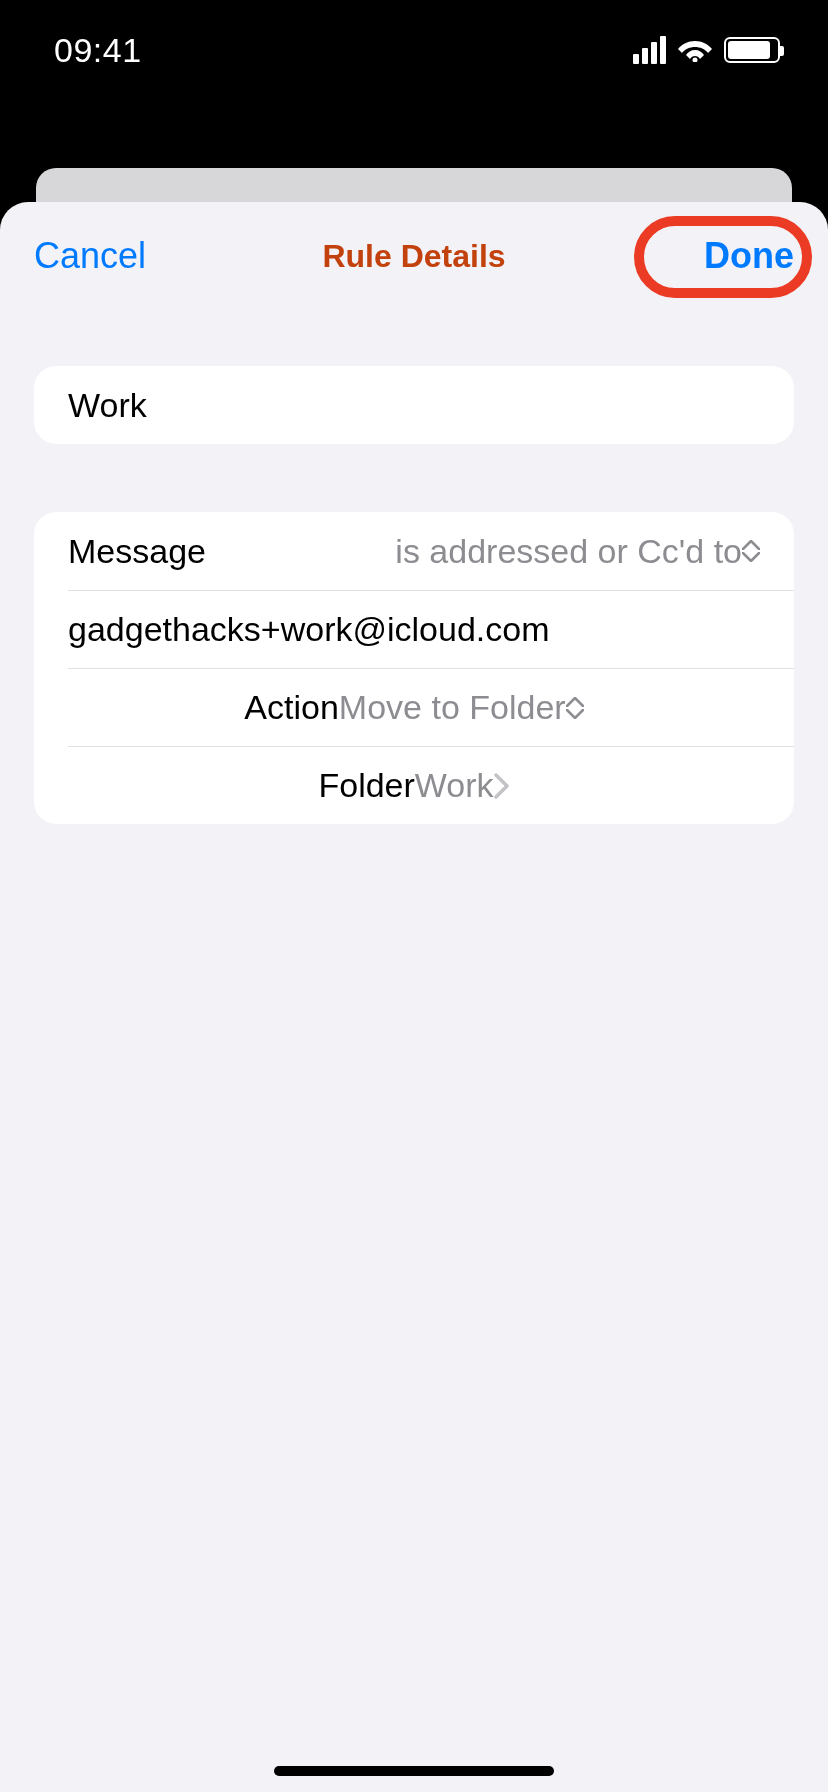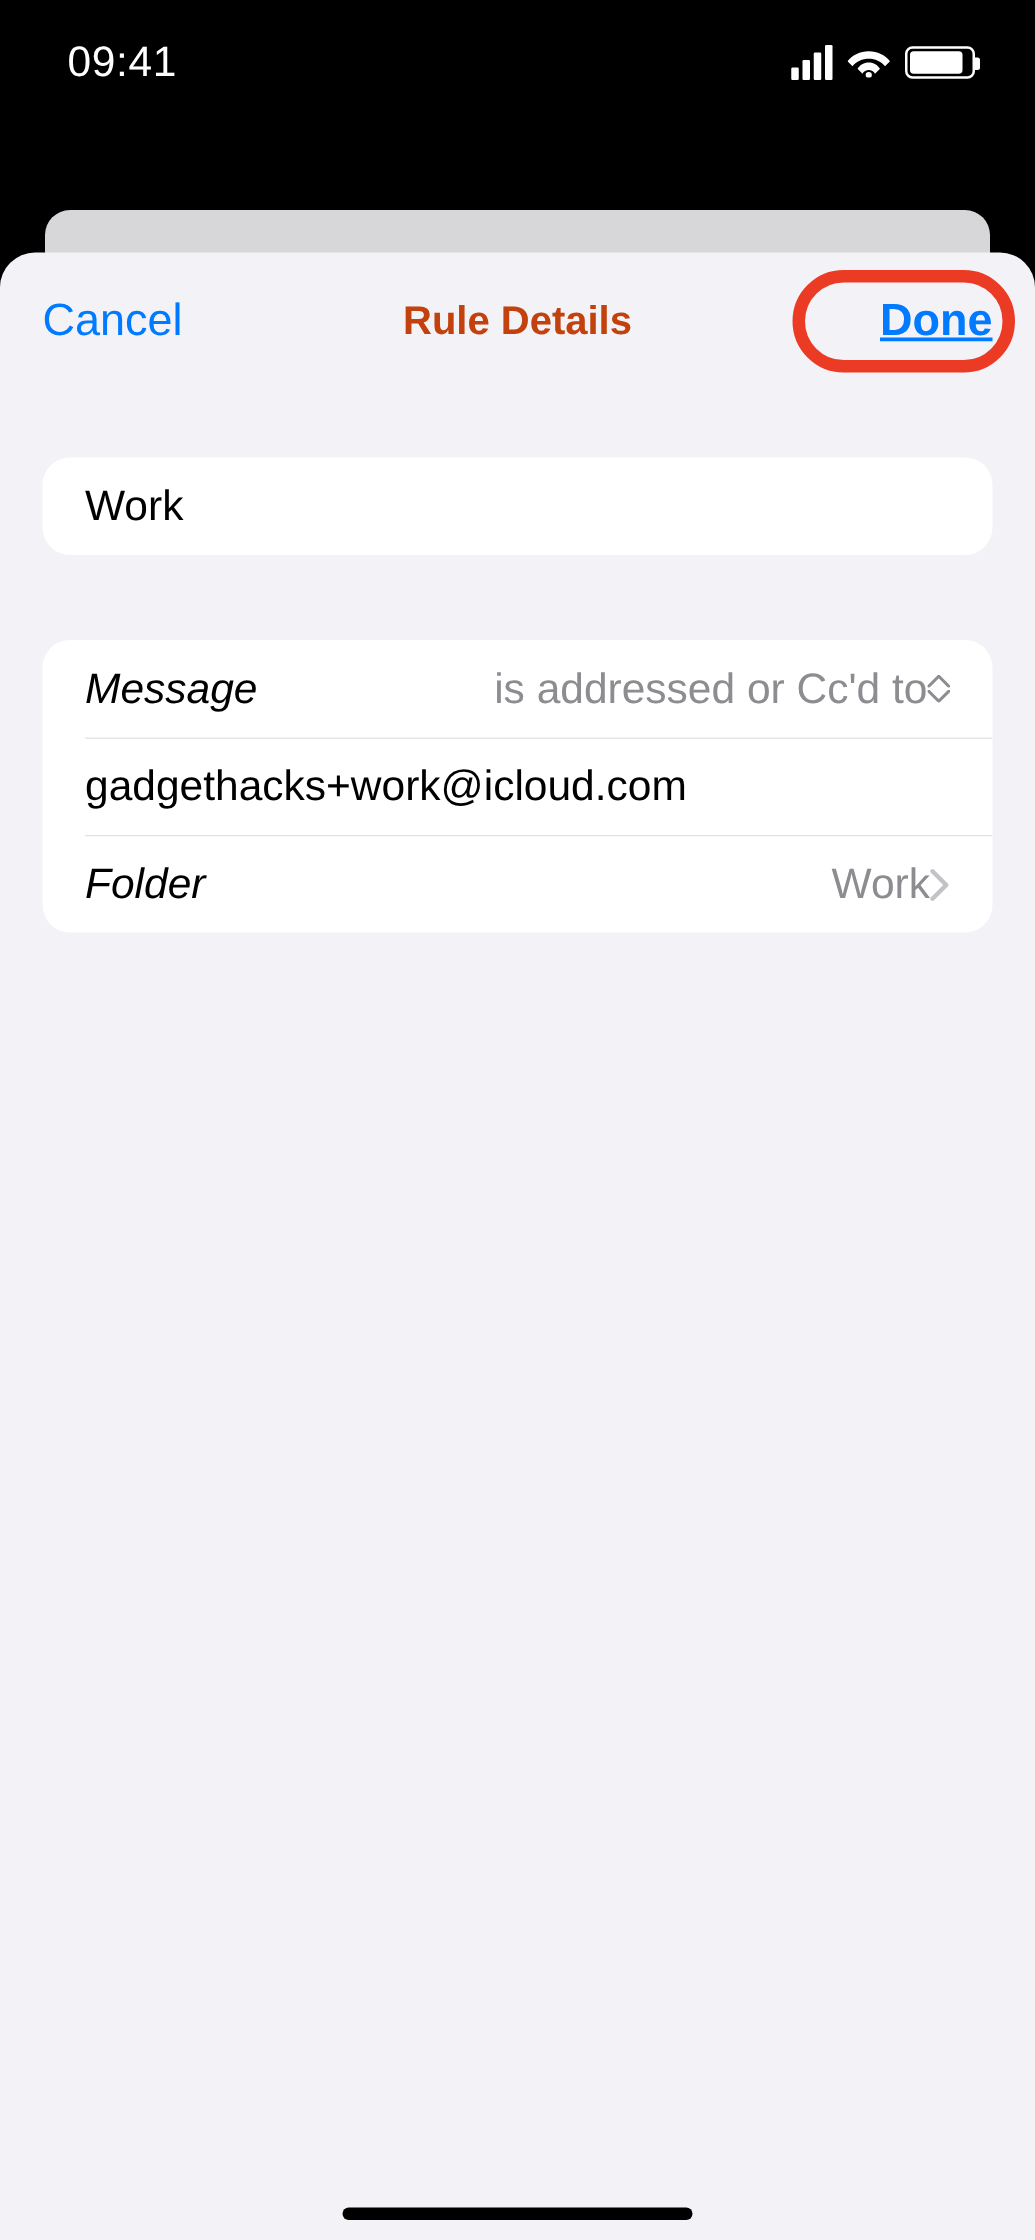--- a/index.html
+++ b/index.html
@@ -106,21 +106,20 @@
     pointer-events:none;
   }
   .nav .btn {
     font-size: 36px;
     color:#007aff;
     background:none;
     border:none;
   }
   .nav .done {
     font-weight: 600;
-    text-decoration: underline;
   }
   .done-highlight {
     position:absolute;
     right:16px; top:14px;
     width:178px; height:82px;
     border:10px solid #ec3b24;
     border-radius:44px;
   }
 
   .group {
@@ -134,22 +133,22 @@
 
   .row {
     min-height: 78px;
     padding: 0 34px;
     display:flex;
     align-items:center;
     justify-content:space-between;
     font-size: 34px;
     color:#000;
   }
-  .row + .row { border-top: 1px solid #e1e1e4; margin-left:34px; padding-left:0; }
-  .row .label { color:#000;font-style:italic; }
+  .row + .row { border-top: 1px solid #e1e1e4; margin-left:34px; padding-left:0;justify-content:center; }
+  .row .label { color:#000; }
   .row .value { color:#8c8c91; display:flex; align-items:center; gap:0; }
   .row input {
     border:none; outline:none;
     font-size:34px;
     width:100%;
     color:#000;
     background:transparent;
   }
   .updown {
     display:inline-flex;
@@ -224,20 +223,34 @@
               <path d="M1 1 L9 9 L17 1" stroke="#8c8c91" stroke-width="2.5" fill="none" stroke-linecap="round" stroke-linejoin="round"></path>
             </svg>
         </span>
       </span>
     </div>
 
     <div class="row">
       <input type="text" value="gadgethacks+work@icloud.com" style="">
     </div>
 
+    <div class="row">
+      <span class="label">Action</span>
+      <span class="value">
+        <span>Move to Folder</span>
+        <span class="updown">
+          <svg width="18" height="10" viewBox="0 0 18 10">
+              <path d="M1 9 L9 1 L17 9" stroke="#8c8c91" stroke-width="2.5" fill="none" stroke-linecap="round" stroke-linejoin="round"></path>
+            </svg>
+          <svg width="18" height="10" viewBox="0 0 18 10">
+              <path d="M1 1 L9 9 L17 1" stroke="#8c8c91" stroke-width="2.5" fill="none" stroke-linecap="round" stroke-linejoin="round"></path>
+            </svg>
+        </span>
+      </span>
+    </div>
 
     <div class="row">
       <span class="label">Folder</span>
       <span class="value">
         <span>Work</span>
         <span class="chevron">
           <svg width="16" height="26" viewBox="0 0 16 26">
               <path d="M2 2 L13 13 L2 24" stroke="#c3c3c7" stroke-width="3.5" fill="none" stroke-linecap="round" stroke-linejoin="round"></path>
             </svg>
         </span>

